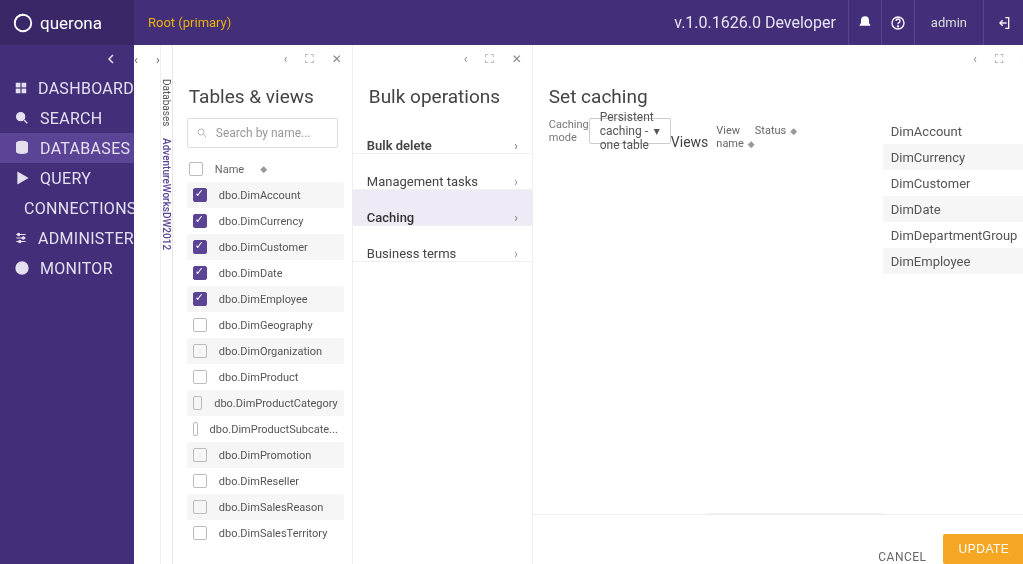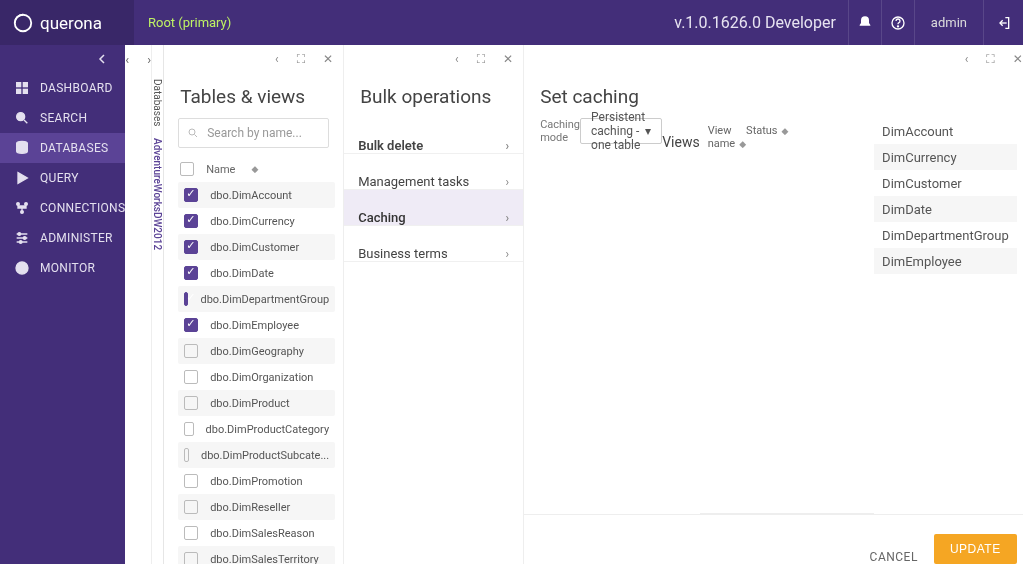--- a/index.html
+++ b/index.html
@@ -29,21 +29,21 @@
     padding-left: 12px;
     gap: 6px;
     color: #fff;
     font-size: 17px;
     font-weight: 400;
   }
   .brand svg { width: 22px; height: 22px; }
   .breadcrumb {
     padding-left: 14px;
     font-size: 13px;
-    color: #bef264;
+    color: #eab308;
   }
   .header-spacer { flex: 1; }
   .version { font-size: 16px; color: #e7e3f1; padding-right: 12px; }
   .header-icon {
     width: 33px;
     height: 45px;
     border-left: 1px solid rgba(255,255,255,0.12);
     display: flex;
     align-items: center;
     justify-content: center;
@@ -72,21 +72,21 @@
     align-items: center;
     justify-content: flex-end;
     padding-right: 18px;
   }
   .sidebar-item {
     display: flex;
     align-items: center;
     gap: 10px;
     height: 30px;
     padding-left: 14px;
-    font-size: 12px;
+    font-size: 16px;
     letter-spacing: 0.3px;
     cursor: pointer;
   }
   .sidebar-item.active { background: #5b4396; }
   .sidebar-item svg { width: 16px; height: 16px; fill: #e4e0ef; }
   
   .vtabs {
     width: 22px;
     background: #fff;
     border-right: 1px solid #e6e6e6;
@@ -356,24 +356,20 @@
           <input type="checkbox" class="purple" checked="" style="">
           <span>dbo.DimCurrency</span>
         </div>
         <div class="table-row">
           <input type="checkbox" class="purple" checked="" style="">
           <span>dbo.DimCustomer</span>
         </div>
         <div class="table-row">
           <input type="checkbox" class="purple" checked="" style="">
           <span>dbo.DimDate</span>
-        </div>
-        <div class="table-row">
-          <input type="checkbox" class="purple" checked="" style="">
-          <span>dbo.DimDepartmentGroup</span>
         </div>
         <div class="table-row">
           <input type="checkbox" class="purple" checked="" style="">
           <span>dbo.DimEmployee</span>
         </div>
         <div class="table-row">
           <input type="checkbox" class="purple" style="">
           <span>dbo.DimGeography</span>
         </div>
         <div class="table-row">

